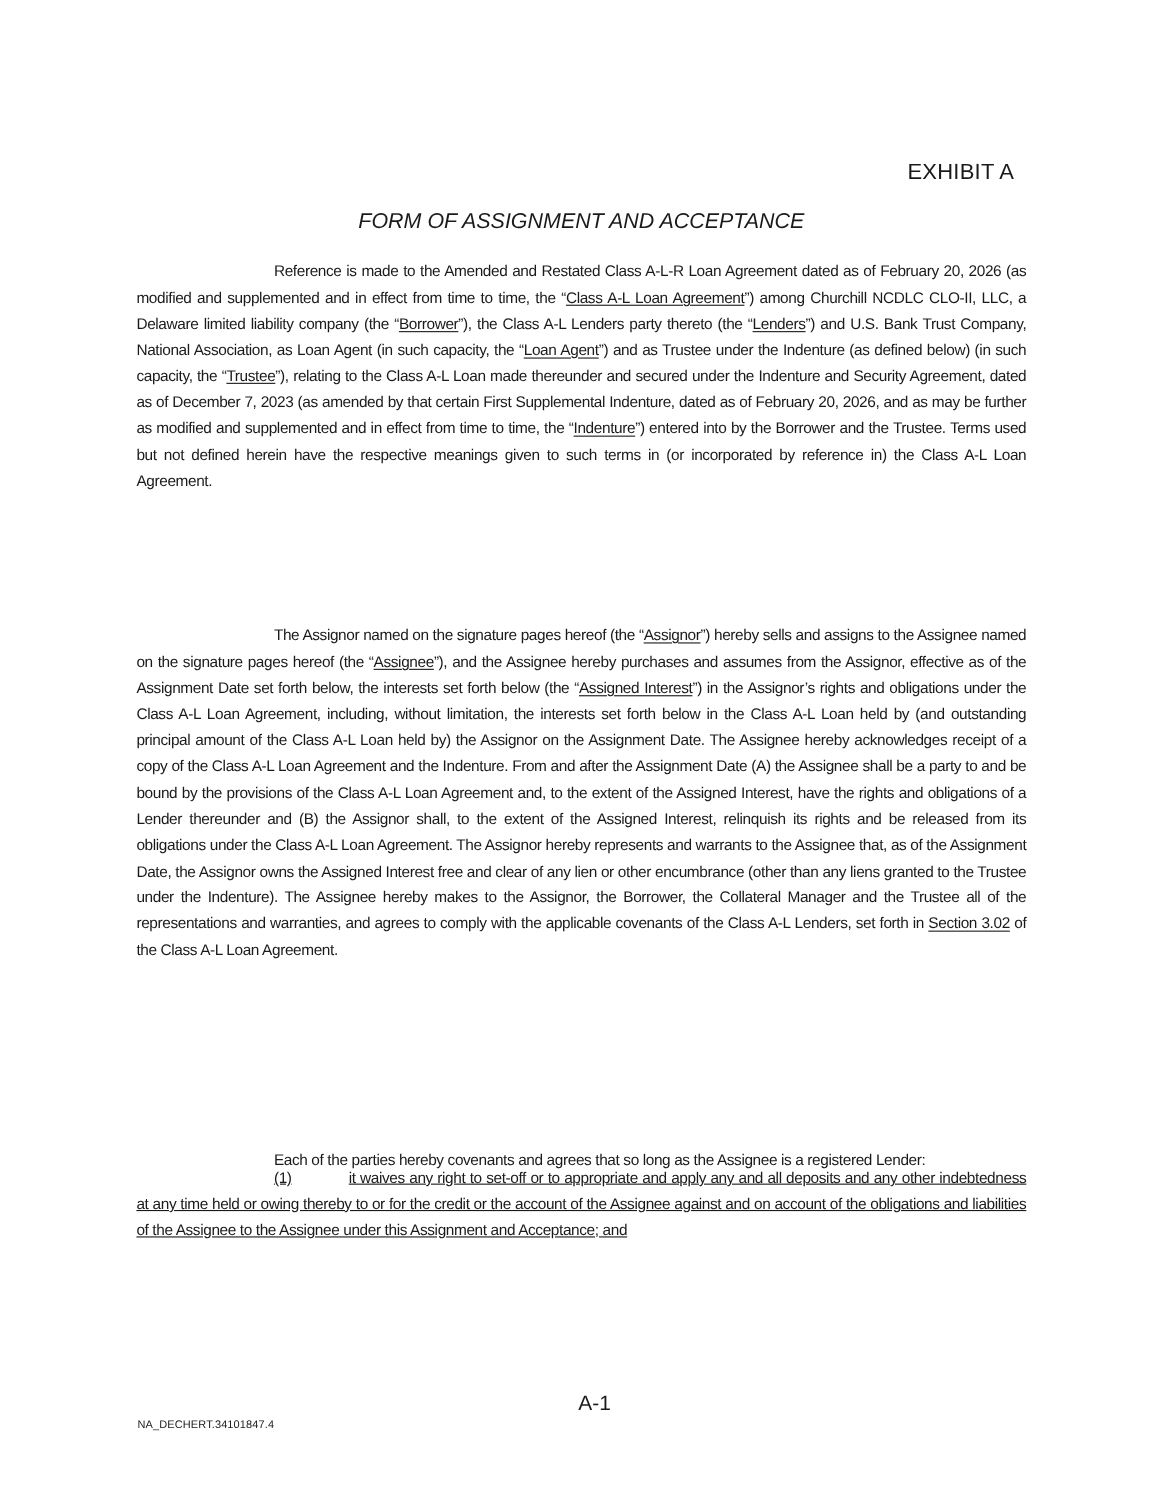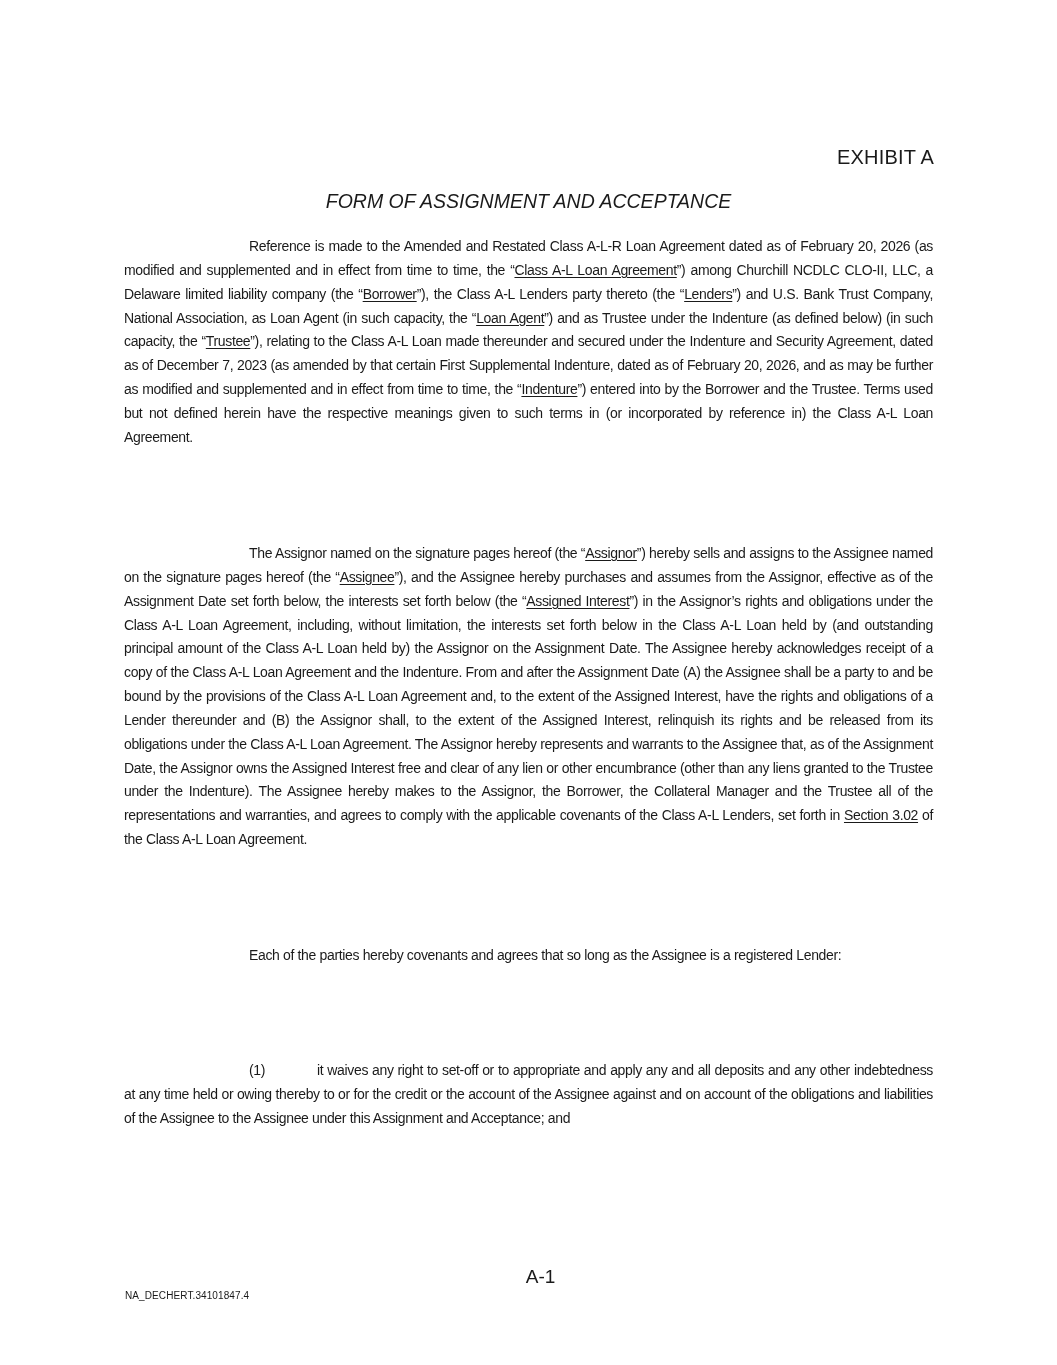--- a/index.html
+++ b/index.html
@@ -3,21 +3,21 @@
 <meta charset="utf-8">
 <style>
   html, body { margin: 0; padding: 0; background: #ffffff; }
   body { width: 1057px; height: 1365px; position: relative; overflow: hidden; }
   .page {
     position: absolute; left: 0; top: 0; width: 1057px; height: 1365px;
     background: #ffffff; color: #1a1a1a;
     font-family: "Liberation Sans", sans-serif;
   }
   .exhibit {
-    position: absolute; right: 123px; top: 146px;
+    position: absolute; right: 135px; top: 146px;
     font-size: 20px; letter-spacing: 0.2px;
   }
   .title {
     position: absolute; left: 0; width: 1057px; top: 190px; text-align: center;
     font-size: 19.5px;
   }
   .title span { display: inline-block; transform: translateX(0px); font-style: italic; }
   .para {
     margin: 0; text-align: justify; text-indent: 125px;
     letter-spacing: -0.35px; word-spacing: 0px;
@@ -42,28 +42,28 @@
   <div class="exhibit">EXHIBIT A</div>
 
   <div class="title">
     <span>FORM OF ASSIGNMENT AND ACCEPTANCE</span>
   </div>
 
   <div class="para-wrap" style="top:235px;">
     <p class="para"><span>Reference is made to the Amended and Restated Class A-L-R Loan Agreement dated as of February 20, 2026 (as modified and supplemented and in effect from time to time, the “</span><u>Class A-L Loan Agreement</u><span>”) among Churchill NCDLC CLO-II, LLC, a Delaware limited liability company (the “</span><u>Borrower</u><span>”), the Class A-L Lenders party thereto (the “</span><u>Lenders</u><span>”) and U.S. Bank Trust Company, National Association, as Loan Agent (in such capacity, the “</span><u>Loan Agent</u><span>”) and as Trustee under the Indenture (as defined below) (in such capacity, the “</span><u>Trustee</u><span>”), relating to the Class A-L Loan made thereunder and secured under the Indenture and Security Agreement, dated as of December 7, 2023 (as amended by that certain First Supplemental Indenture, dated as of February 20, 2026, and as may be further as modified and supplemented and in effect from time to time, the “</span><u>Indenture</u><span>”) entered into by the Borrower and the Trustee. Terms used but not defined herein have the respective meanings given to such terms in (or incorporated by reference in) the Class A-L Loan Agreement.</span></p>
   </div>
 
-  <div class="para-wrap" style="top:542px;">
+  <div class="para-wrap" style="top:566px;">
     <p class="para"><span>The Assignor named on the signature pages hereof (the “</span><u>Assignor</u><span>”) hereby sells and assigns to the Assignee named on the signature pages hereof (the “</span><u>Assignee</u><span>”), and the Assignee hereby purchases and assumes from the Assignor, effective as of the Assignment Date set forth below, the interests set forth below (the “</span><u>Assigned Interest</u><span>”) in the Assignor’s rights and obligations under the Class A-L Loan Agreement, including, without limitation, the interests set forth below in the Class A-L Loan held by (and outstanding principal amount of the Class A-L Loan held by) the Assignor on the Assignment Date. The Assignee hereby acknowledges receipt of a copy of the Class A-L Loan Agreement and the Indenture. From and after the Assignment Date (A) the Assignee shall be a party to and be bound by the provisions of the Class A-L Loan Agreement and, to the extent of the Assigned Interest, have the rights and obligations of a Lender thereunder and (B) the Assignor shall, to the extent of the Assigned Interest, relinquish its rights and be released from its obligations under the Class A-L Loan Agreement. The Assignor hereby represents and warrants to the Assignee that, as of the Assignment Date, the Assignor owns the Assigned Interest free and clear of any lien or other encumbrance (other than any liens granted to the Trustee under the Indenture). The Assignee hereby makes to the Assignor, the Borrower, the Collateral Manager and the Trustee all of the representations and warranties, and agrees to comply with the applicable covenants of the Class A-L Lenders, set forth in </span><u>Section 3.02</u><span> of the Class A-L Loan Agreement.</span></p>
   </div>
 
-  <div class="para-wrap" style="top:944px;">
+  <div class="para-wrap" style="top:1043px;">
     <p class="para">Each of the parties hereby covenants and agrees that so long as the Assignee is a registered Lender:</p>
   </div>
 
-  <div class="para-wrap" style="top:1059px;">
+  <div class="para-wrap" style="top:1059px;text-decoration:underline;">
     <p class="para"><span>(1)</span><span class="tab"></span><span>it waives any right to set-off or to appropriate and apply any and all deposits and any other indebtedness at any time held or owing thereby to or for the credit or the account of the Assignee against and on account of the obligations and liabilities of the Assignee to the Assignee under this Assignment and Acceptance; and</span></p>
   </div>
 
   <div class="page-num">A-1</div>
   <div class="doc-id">NA_DECHERT.34101847.4</div>
 
 </div>
 
 </body></html>

